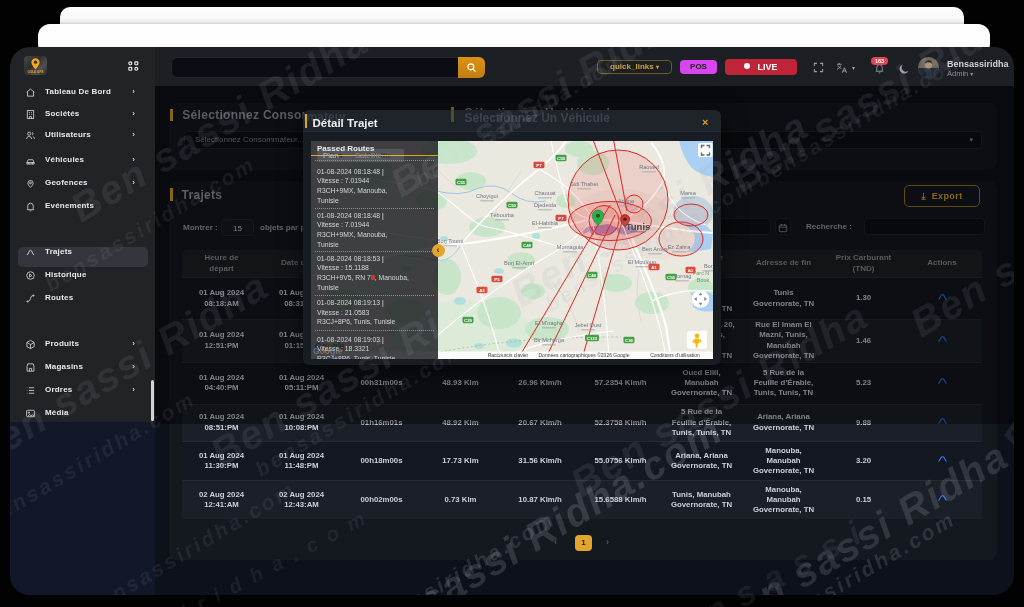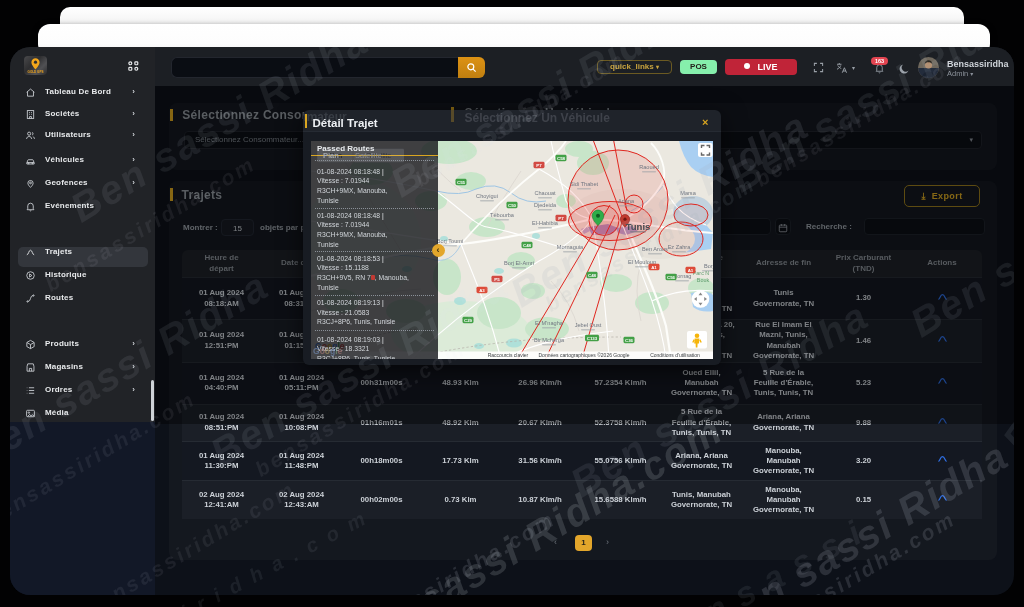--- a/index.html
+++ b/index.html
@@ -29,21 +29,21 @@
   .navsel { background:#33363c; border-radius:5px; }
   #scrollthumb { left:141px; top:333px; width:3px; height:41px; background:#cfd3d8; border-radius:2px; }
   
   #topbar { left:145px; top:0; width:859px; height:39px; background:#1c1f24; }
   #searchbox { left:16px; top:10px; width:287px; height:21px; background:#0a0d13;
     border:1px solid #23262e; border-radius:6px 0 0 6px; border-right:none; }
   #searchbtn { left:303px; top:10px; width:27px; height:21px; border-radius:0 6px 6px 0;
     background:linear-gradient(180deg,#dd9214 0%,#c07f10 100%); text-align:center; }
   #quicklinks { left:442px; top:12.5px; width:75px; height:14.5px; border:1px solid #6b5a22;
     border-radius:4px; color:#c9a43e; font-size:8px; font-weight:bold; text-align:center; line-height:12.5px; }
-  #posbtn { left:525px; top:12.5px; width:37px; height:14.5px; background:#86efac; border-radius:4px;
+  #posbtn { left:525px; top:12.5px; width:37px; height:14.5px; background:#d946ef; border-radius:4px;
     color:#23201a; font-size:8px; font-weight:bold; text-align:center; line-height:14.5px; }
   #livebtn { left:570px; top:11.5px; width:72px; height:16px; background:#c02438; border-radius:4px;
     color:#fff; font-size:9px; font-weight:bold; text-align:center; line-height:16px; }
   #livebtn .dot { display:inline-block; width:6px; height:6px; border-radius:50%; background:#fff;
     margin-right:7px; vertical-align:1px; }
   .tbicon { position:absolute; }
   #badge { left:716px; top:10px; width:17px; height:8px; background:#e24450; border-radius:4px;
     color:#fff; font-size:5.5px; font-weight:bold; text-align:center; line-height:8px; }
   #avatar { left:763px; top:10px; width:21px; height:21px; border-radius:50%; overflow:hidden; }
   #uname { left:792px; top:11.5px; font-size:9px; font-weight:bold; color:#cfd4da; }

